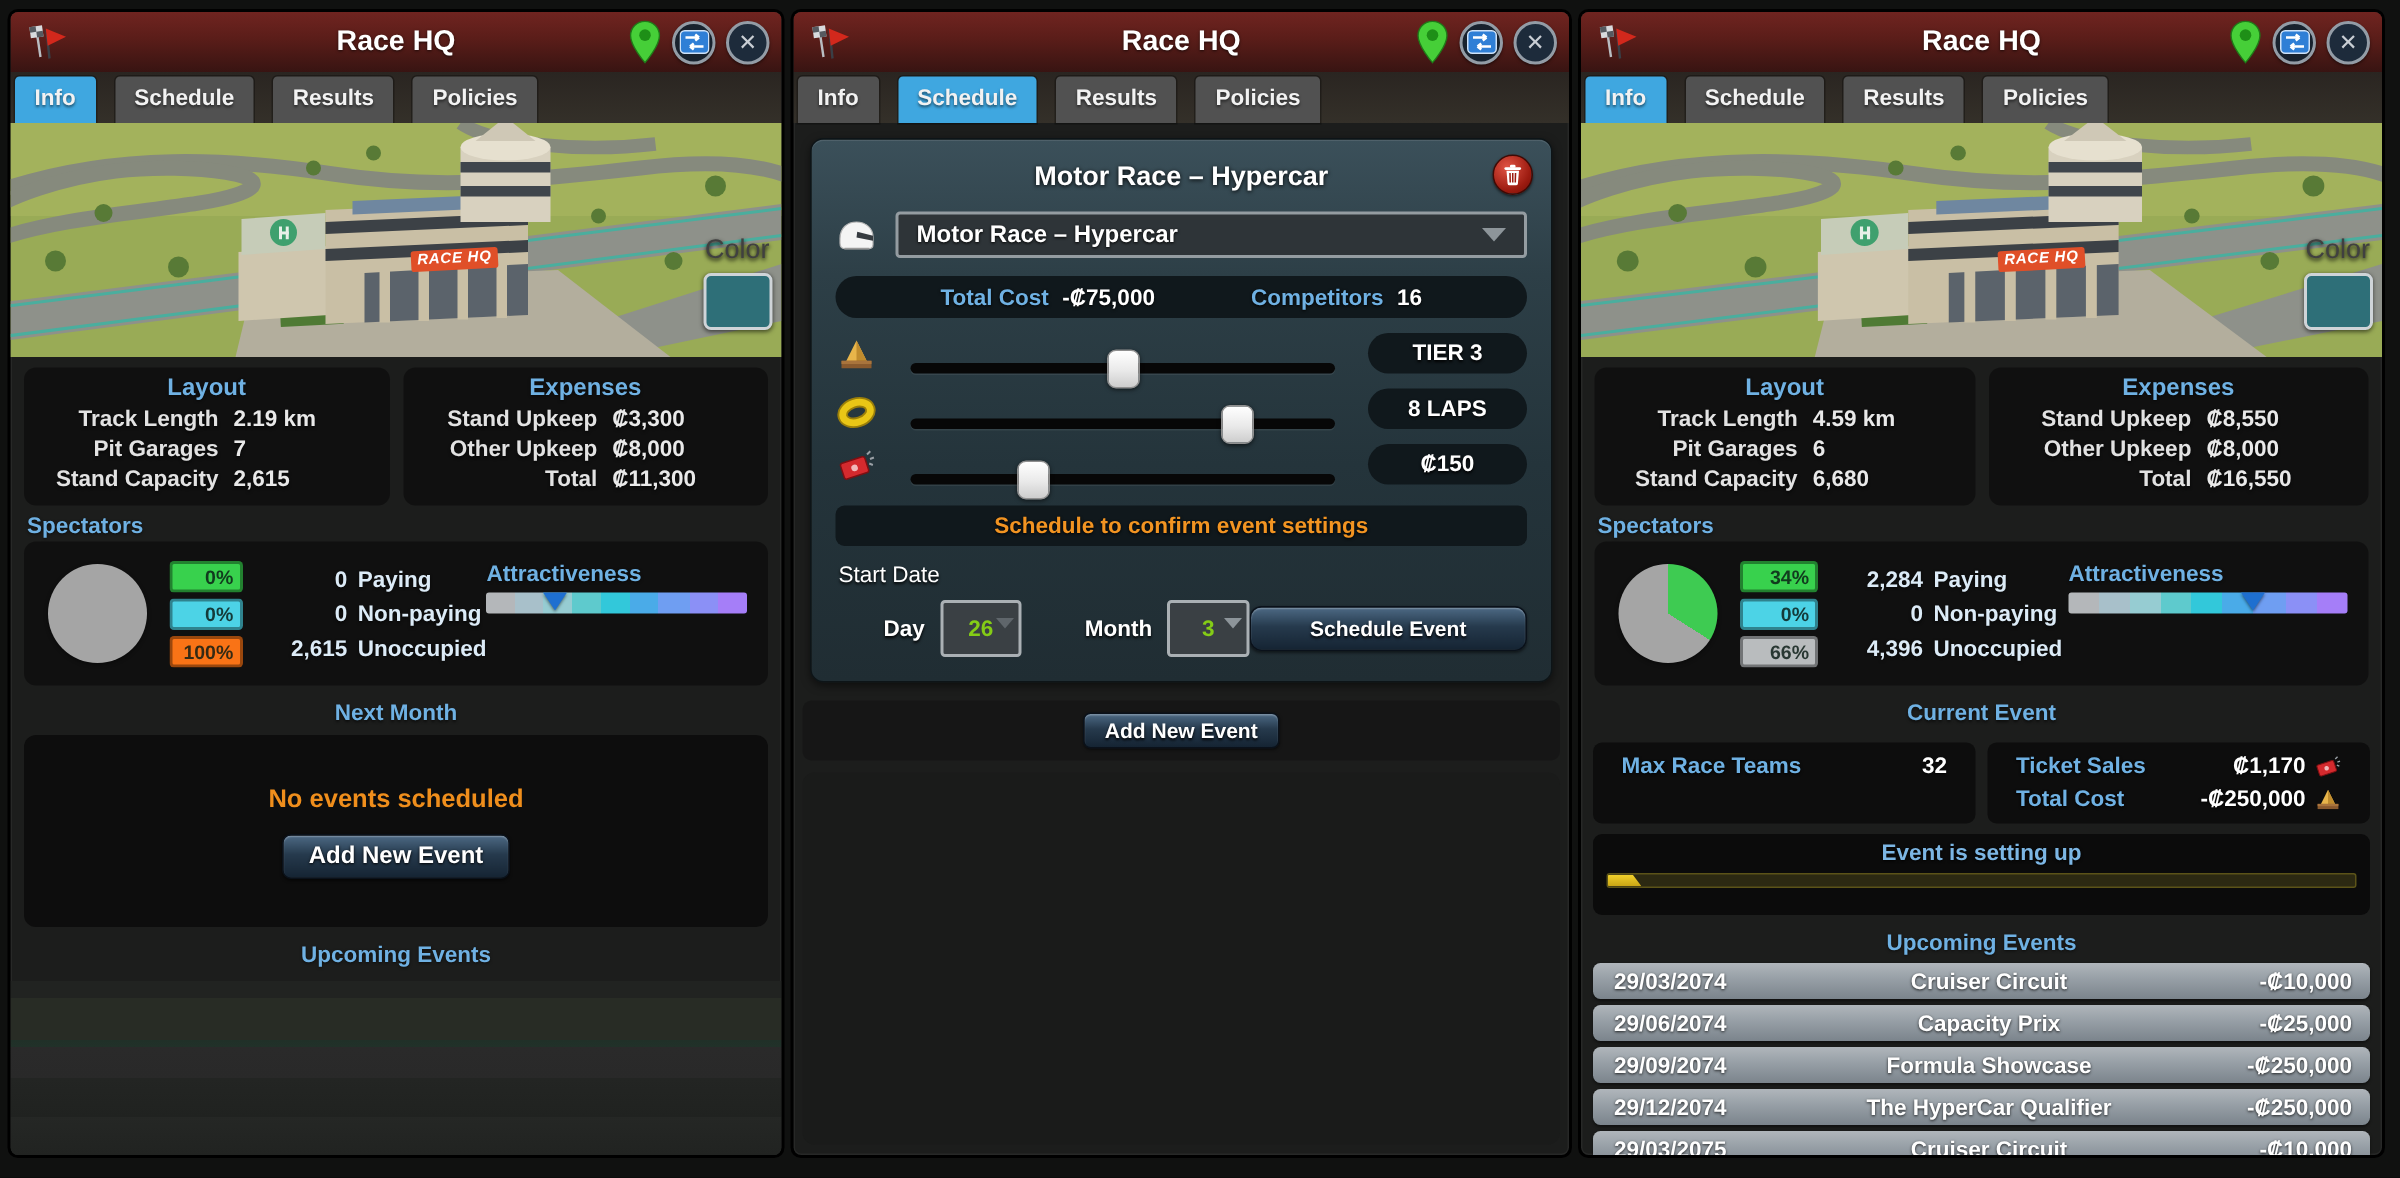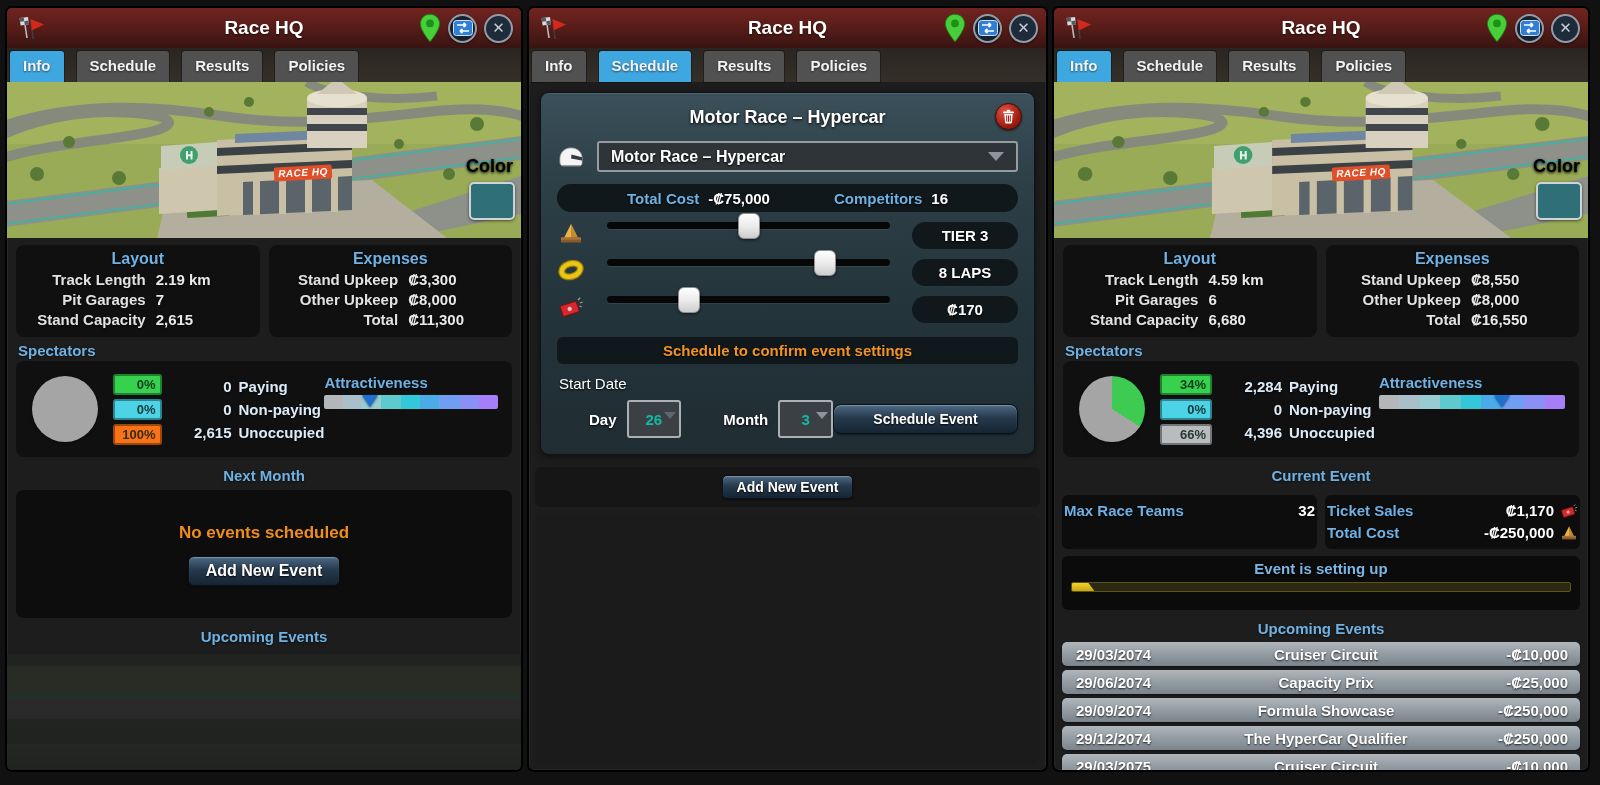--- a/index.html
+++ b/index.html
@@ -34,21 +34,21 @@
          box-shadow:0 0 0 1px rgba(0,0,0,.3); cursor:pointer; }
   .tab.active { background:#3fa7e0; }
 
   
   .img-wrap { position:relative; flex:0 0 156px; height:156px; background:#8fa050; }
   .img-wrap svg.scene { width:100%; height:100%; display:block; }
   .hq-sign { position:absolute; left:52%; top:54%; width:58px; padding:2px 0; background:#e04f28;
              color:#fff; font-weight:bold; font-style:italic; font-size:10px; line-height:10px;
              text-align:center; transform:rotate(-3deg); border-radius:2px; letter-spacing:.5px; }
   .color-overlay { position:absolute; right:6px; top:74px; text-align:right; }
-  .color-overlay .lbl { color:#000000; font-weight:bold; font-size:18px; text-shadow:0 1px 3px #000; padding-right:2px; }
+  .color-overlay .lbl { color:#404040; font-weight:normal; font-size:18px; text-shadow:0 1px 3px #000; padding-right:2px; }
   .swatch { width:46px; height:38px; border:2px solid #cfd4d8; border-radius:5px; margin-top:5px; margin-left:auto;
             box-shadow:0 1px 3px rgba(0,0,0,.55); cursor:pointer; }
 
   
   .row-boxes { display:flex; gap:9px; margin:7px 9px 0; }
   .ibox { flex:1; background:rgba(15,16,15,.9); border-radius:8px; padding:5px 10px 7px; }
   .ibox-title { text-align:center; color:#6fb1e3; font-weight:bold; font-size:16px; margin-bottom:2px;
                 text-shadow:0 1px 2px rgba(0,0,0,.6); }
   .ibox-row { display:flex; font-size:15px; font-weight:bold; color:#e9e9e9; line-height:20px;
               text-shadow:0 1px 2px rgba(0,0,0,.6); }
@@ -109,37 +109,37 @@
               display:flex; align-items:center; padding:0 12px; color:#fff; font-weight:bold; font-size:16px;
               text-shadow:0 1px 2px #000; cursor:pointer; }
   .caret { width:0; height:0; border-left:8px solid transparent; border-right:8px solid transparent;
            border-top:9px solid #8d959a; }
   .dropdown .caret { margin-left:auto; }
   .cost-bar { height:28px; background:#10181c; border-radius:14px; display:flex; align-items:center;
               justify-content:center; font-size:15px; font-weight:bold; margin-bottom:8px; text-shadow:0 1px 2px #000; }
   .cost-bar .lbl { color:#6fb1e3; margin-right:9px; }
   .cost-bar .val { color:#fff; }
   .cost-bar .sp { width:64px; }
-  .slider-row { display:flex; align-items:flex-start; margin:10px 0; gap:22px; height:27px; }
+  .slider-row { display:flex; align-items:flex-end; margin:10px 0; gap:22px; height:27px; }
   .slider-icon { width:28px; flex:0 0 28px; display:flex; justify-content:center; }
   .slider-track { flex:1; position:relative; height:7px; background:#070707; border-radius:4px;
                   box-shadow:0 1px 0 rgba(255,255,255,.07); cursor:pointer; }
   .slider-thumb { position:absolute; top:50%; width:22px; height:26px; transform:translate(-11px,-50%);
                   background:linear-gradient(180deg,#ffffff,#e9e9e9 55%,#cdcdcd); border:1px solid #8f8f8f;
                   border-radius:6px; box-shadow:0 1px 3px rgba(0,0,0,.55); cursor:grab; }
   .slider-val { flex:0 0 106px; height:27px; background:#10181c; border-radius:14px; color:#fff; font-weight:bold;
                 font-size:15px; display:flex; align-items:center; justify-content:center; text-shadow:0 1px 2px #000; }
   .warn-bar { height:27px; background:#10181c; border-radius:6px; display:flex; align-items:center; justify-content:center;
               color:#f29422; font-weight:bold; font-size:15px; margin:14px 0 11px; text-shadow:0 1px 2px #000; }
   .sd-label { color:#fff; font-weight:normal; font-size:15px; margin:0 0 8px 2px; text-shadow:0 1px 2px #000; }
   .sd-row { display:flex; align-items:center; padding-left:32px; }
   .sd-key { color:#fff; font-weight:bold; font-size:15px; margin-right:10px; text-shadow:0 1px 2px #000; }
   .sd-key.month { margin-left:42px; }
   .sd-field { width:58px; height:38px; background:#3a4044; border:2px solid #aab0b4; border-radius:3px;
-              color:#14b8a6; font-weight:bold; font-size:15px; display:flex; align-items:center; justify-content:center;
+              color:#84cc16; font-weight:bold; font-size:15px; display:flex; align-items:center; justify-content:center;
               position:relative; cursor:pointer; }
   .sd-field .caret { position:absolute; right:3px; top:10px; border-left-width:6px; border-right-width:6px; border-top-width:7px; }
   .sd-field .caret-dim { position:absolute; right:3px; top:10px; width:0; height:0; border-left:6px solid transparent;
                          border-right:6px solid transparent; border-top:7px solid #5f666b; }
   .schedule-btn { margin-left:auto; width:197px; height:30px; border-radius:8px; font-size:14px;
                   display:flex; align-items:center; justify-content:center; padding:0; }
   .addbar { margin:12px 6px 0; background:rgba(22,22,22,.9); border-radius:6px; height:40px;
             display:flex; align-items:center; justify-content:center; }
   .mid-rest { flex:1; margin:8px 6px 7px; background:#1a1b1a; border-radius:8px; }
 
@@ -148,21 +148,21 @@
             background-image:conic-gradient(#e6e6e6 0 25%, #151515 25% 50%, #e6e6e6 50% 75%, #151515 75%);
             background-size:22px 22px; }
   .banner-shade { position:absolute; inset:0;
     background:linear-gradient(180deg,rgba(30,30,30,.3) 0%,rgba(14,14,14,.8) 26%,rgba(14,14,14,.8) 74%,rgba(30,30,30,.3) 100%); }
   .banner-row { position:absolute; inset:0; display:flex; align-items:center; padding:0 12px; color:#fff;
                 font-weight:bold; text-shadow:0 1px 3px #000,0 0 5px #000; }
   .banner-date { font-size:16px; width:116px; }
   .banner-name { flex:1; text-align:center; font-size:17px; }
   .banner-cost { width:116px; text-align:right; font-size:16px; }
   .ce-row { display:flex; gap:8px; margin:6px 8px 0; }
-  .ce-box { flex:1; background:rgba(12,12,12,.92); border-radius:6px; padding:5px 2px; min-height:48px; }
+  .ce-box { flex:1; background:rgba(12,12,12,.92); border-radius:6px; padding:5px 19px; min-height:48px; }
   .ce-line { display:flex; align-items:center; font-size:15px; font-weight:bold; line-height:22px; text-shadow:0 1px 2px #000; }
   .ce-line .lbl { color:#6fb1e3; }
   .ce-line .val { margin-left:auto; color:#fff; }
   .ce-line svg { margin-left:6px; flex:0 0 auto; }
   .progress-box { margin:7px 8px 0; background:#0b0b0b; border-radius:6px; padding:4px 9px 18px; }
   .progress-label { text-align:center; color:#7cb6e4; font-weight:bold; font-size:15px; margin-bottom:5px; text-shadow:0 1px 2px #000; }
   .progress-track { height:10px; background:#2c2912; border:1px solid #5b5318; border-radius:2px; position:relative; overflow:hidden; }
   .progress-fill { position:absolute; left:0; top:0; bottom:0; background:linear-gradient(180deg,#f2d22c,#c9a414);
                    clip-path:polygon(0 0,calc(100% - 6px) 0,100% 100%,0 100%); }
   .upcoming-list { margin:5px 8px 0; }
@@ -474,21 +474,21 @@
       </div>
       <div class="slider-row">
         <span class="slider-icon">
             <svg width="26" height="24">
               <use href="#sym-ticket"></use>
             </svg>
           </span>
         <div class="slider-track">
           <div class="slider-thumb" style="left: 29%;"></div>
         </div>
-        <div class="slider-val">₡170</div>
+        <div class="slider-val">₡150</div>
       </div>
       <div class="warn-bar">Schedule to confirm event settings</div>
       <div class="sd-label">Start Date</div>
       <div class="sd-row">
         <span class="sd-key">Day</span>
         <div class="sd-field">
           <span>26</span>
           <span class="caret-dim"></span>
         </div>
         <span class="sd-key month">Month</span>

